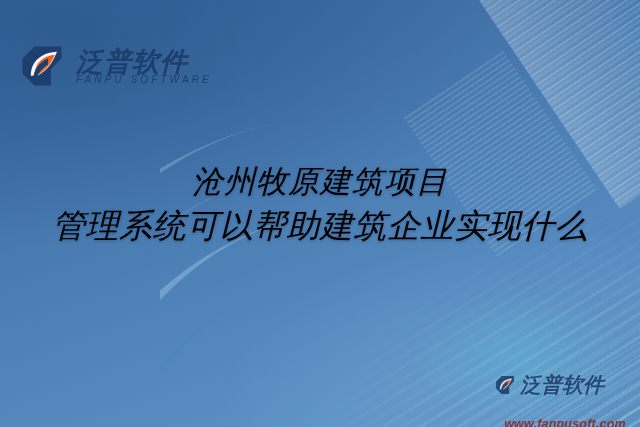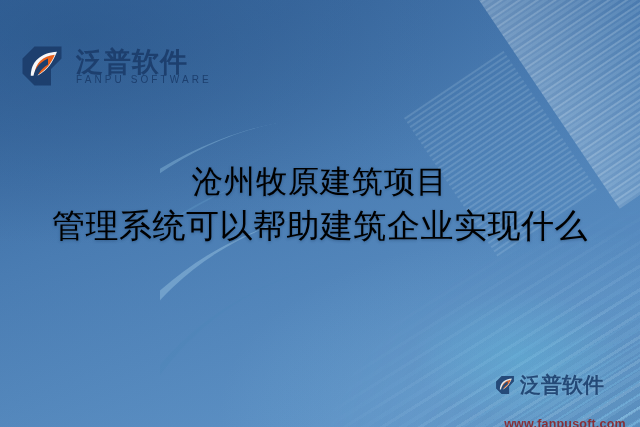--- a/index.html
+++ b/index.html
@@ -10,20 +10,21 @@
   body {
     font-family: "Liberation Sans", sans-serif;
   }
 
   #banner {
     position: relative;
     width: 640px;
     height: 427px;
     overflow: hidden;
     background: #3f72aa;
+    font-style: italic;
   }
 
   
   .sky {
     position: absolute;
     inset: 0;
     background:
       linear-gradient(160deg,
         #35659d 0%,
         #3d6da4 18%,

